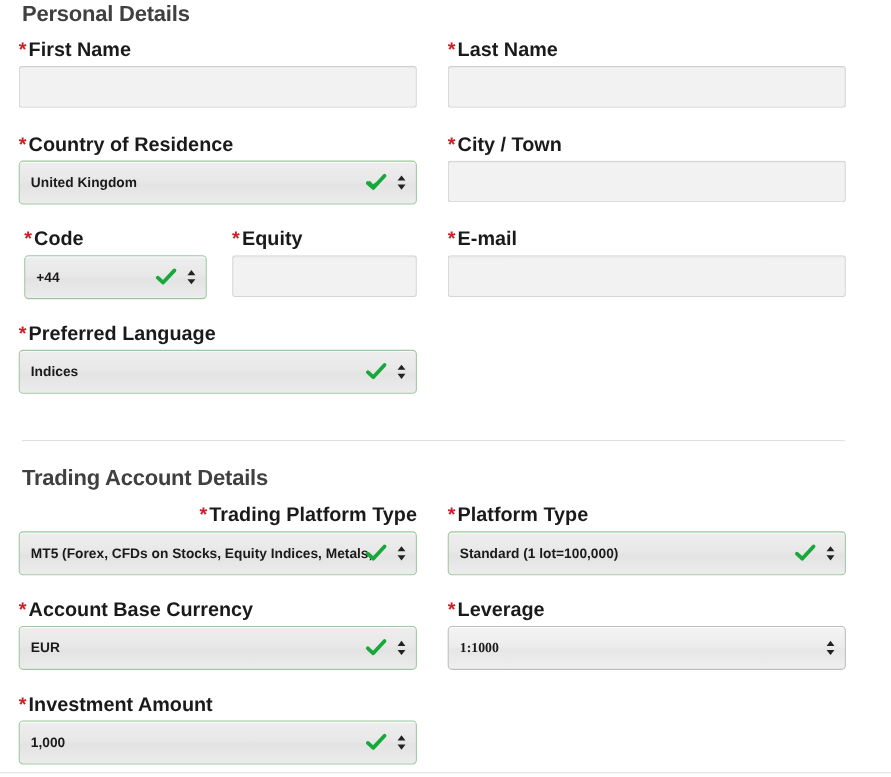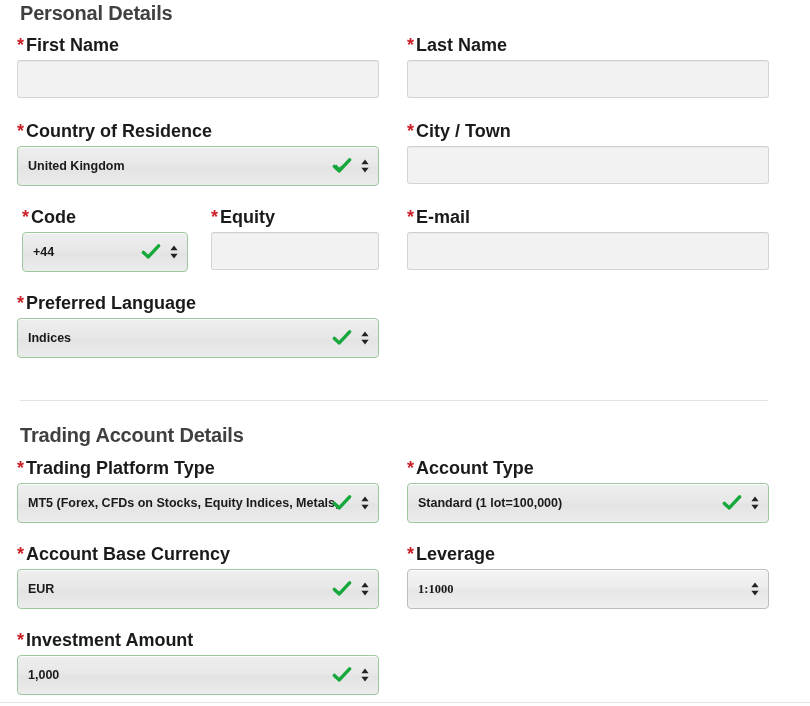--- a/index.html
+++ b/index.html
@@ -202,36 +202,36 @@
         <path d="M5 1.5 L8.6 6.2 L1.4 6.2 Z" fill="#222"></path>
         <path d="M5 14.5 L8.6 9.8 L1.4 9.8 Z" fill="#222"></path>
       </svg>
     </div>
   </div>
 
   <div class="divider" style="top:400px;"></div>
 
   <div class="section-title" style="left:20px; top:424px;">Trading Account Details</div>
 
-  <div class="field" style="left:17px; top:461px; width:362px;">
+  <div class="field" style="left:17px; top:461px; width:362px;text-align:right;">
     <div class="field-label"><span class="req">*</span><span>Trading Platform Type</span></div>
     <div class="select-wrap">
       <div class="select-text">MT5 (Forex, CFDs on Stocks, Equity Indices, Metals, Energies)</div>
       <svg class="check-icon" viewBox="0 0 20 20">
         <path d="M2.4 10.4 L7.3 14.9 L17.6 3.8" stroke="#17a83c" stroke-width="3.4" fill="none" stroke-linecap="round" stroke-linejoin="round"></path>
       </svg>
       <svg class="spinner-icon" viewBox="0 0 10 16">
         <path d="M5 1.5 L8.6 6.2 L1.4 6.2 Z" fill="#222"></path>
         <path d="M5 14.5 L8.6 9.8 L1.4 9.8 Z" fill="#222"></path>
       </svg>
     </div>
   </div>
 
   <div class="field" style="left:407px; top:461px; width:362px;">
-    <div class="field-label"><span class="req">*</span><span>Account Type</span></div>
+    <div class="field-label"><span class="req">*</span><span>Platform Type</span></div>
     <div class="select-wrap">
       <div class="select-text">Standard (1 lot=100,000)</div>
       <svg class="check-icon" viewBox="0 0 20 20">
         <path d="M2.4 10.4 L7.3 14.9 L17.6 3.8" stroke="#17a83c" stroke-width="3.4" fill="none" stroke-linecap="round" stroke-linejoin="round"></path>
       </svg>
       <svg class="spinner-icon" viewBox="0 0 10 16">
         <path d="M5 1.5 L8.6 6.2 L1.4 6.2 Z" fill="#222"></path>
         <path d="M5 14.5 L8.6 9.8 L1.4 9.8 Z" fill="#222"></path>
       </svg>
     </div>

